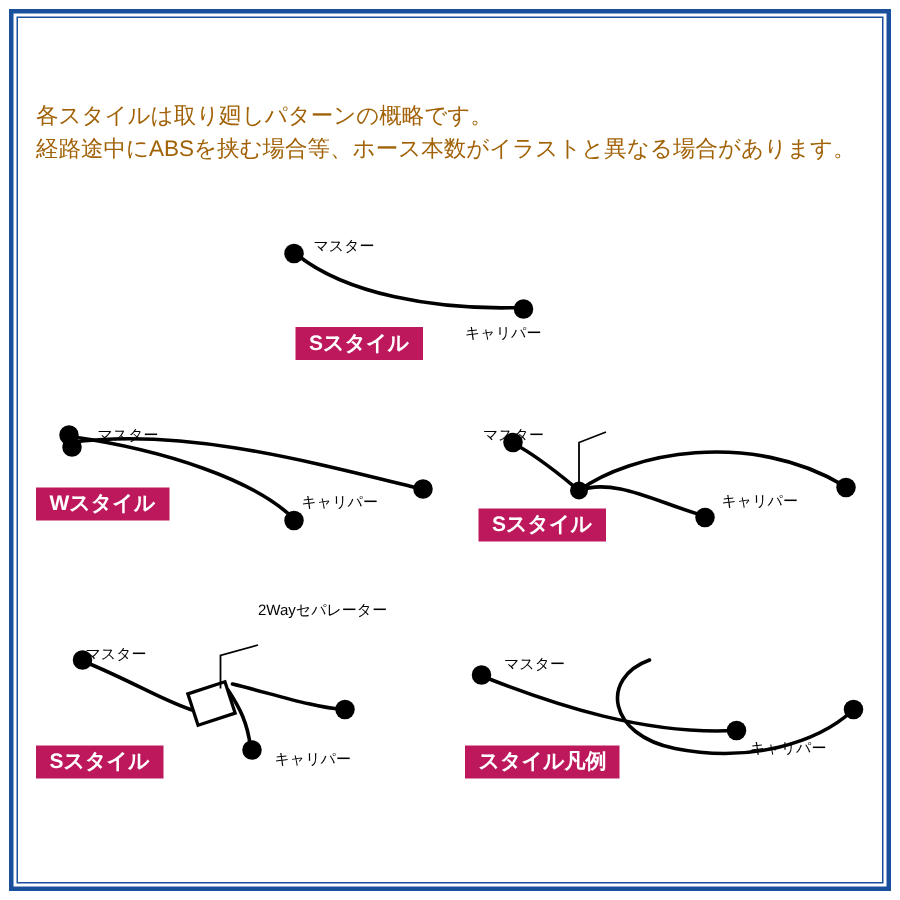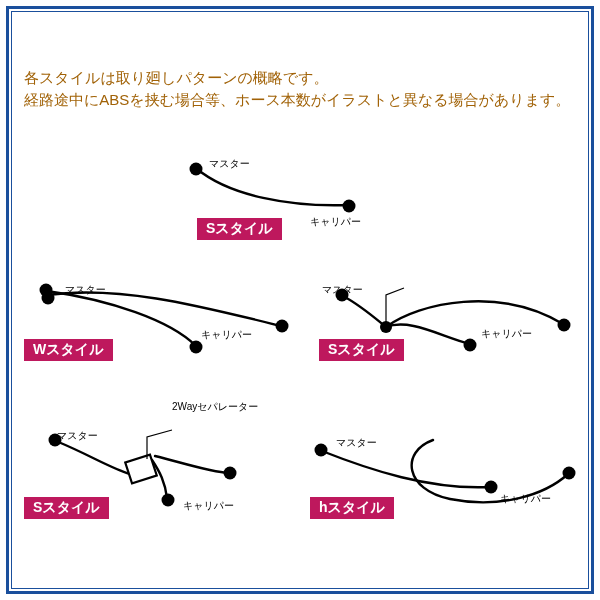--- a/index.html
+++ b/index.html
@@ -150,28 +150,28 @@
       <circle cx="569" cy="473" r="6.5"></circle>
     </g>
   </svg>
 
   <div class="plain-label" style="left:209px; top:157px;">マスター</div>
   <div class="plain-label" style="left:310px; top:215px;">キャリパー</div>
   <div class="style-label" style="left:197px; top:218px;">Sスタイル</div>
 
   <div class="plain-label" style="left:65px; top:283px;">マスター</div>
   <div class="plain-label" style="left:201px; top:328px;">キャリパー</div>
-  <div class="style-label" style="left:24px; top:339px;">Wスタイル</div>
+  <div class="style-label" style="left:24px; top:325px;">Wスタイル</div>
 
   <div class="plain-label" style="left:322px; top:283px;">マスター</div>
   <div class="plain-label" style="left:481px; top:327px;">キャリパー</div>
   <div class="style-label" style="left:319px; top:339px;">Sスタイル</div>
 
   <div class="plain-label" style="left:57px; top:429px;">マスター</div>
   <div class="plain-label" style="left:172px; top:400px;">2Wayセパレーター</div>
   <div class="plain-label" style="left:183px; top:499px;">キャリパー</div>
   <div class="style-label" style="left:24px; top:497px;">Sスタイル</div>
 
   <div class="plain-label" style="left:336px; top:436px;">マスター</div>
   <div class="plain-label" style="left:500px; top:492px;">キャリパー</div>
-  <div class="style-label" style="left:310px; top:497px;">hスタイル</div>
+  <div class="style-label" style="left:310px; top:497px;">スタイル凡例</div>
 
 </div>
 
 </body></html>

